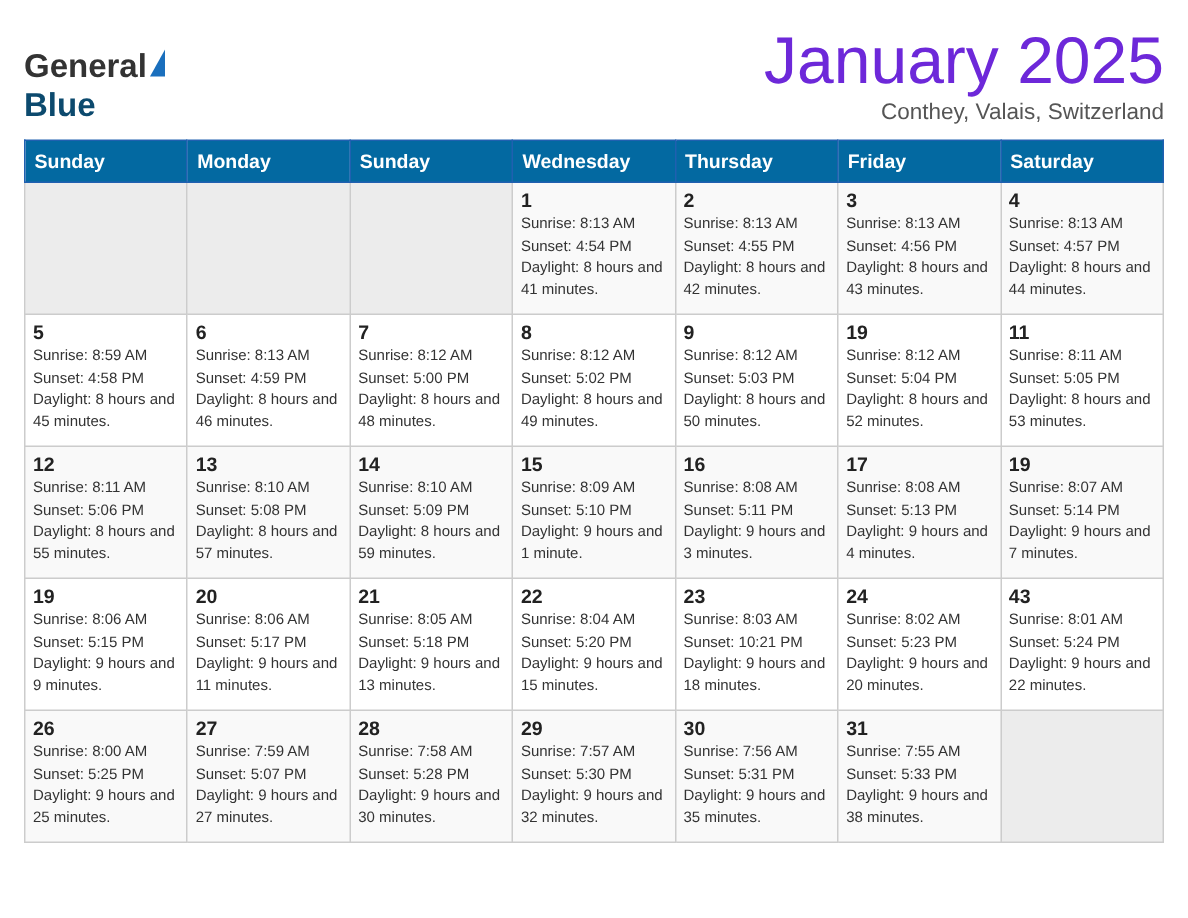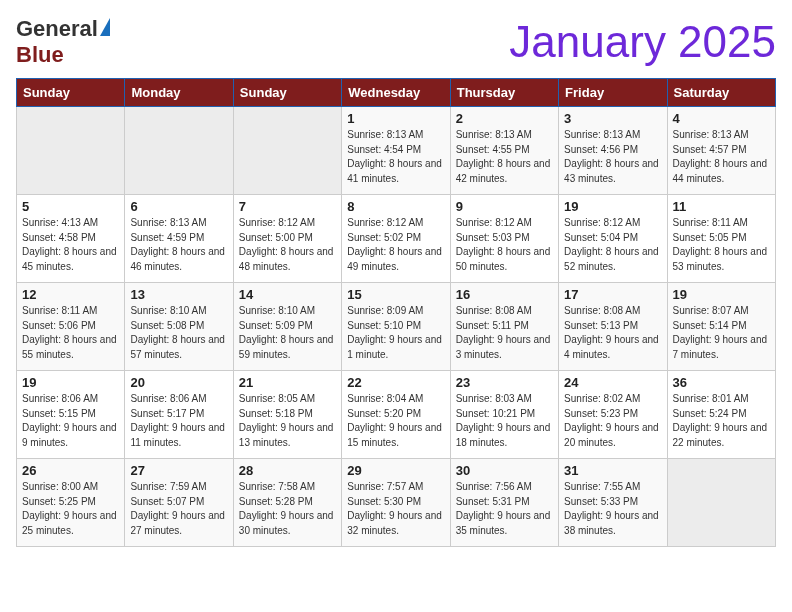--- a/index.html
+++ b/index.html
@@ -6,41 +6,41 @@
     body {
       font-family: Arial, Helvetica, sans-serif;
       background: #fff;
       width: 792px;
       min-height: 612px;
       padding: 16px;
     }
     .header {
       display: flex;
       justify-content: space-between;
-      align-items: center;
+      align-items: flex-end;
       margin-bottom: 10px;
     }
     .logo {
       display: flex;
       flex-direction: column;
       align-items: flex-start;
     }
     .logo-text {
       display: flex;
       align-items: center;
     }
     .logo-general {
       font-size: 22px;
       font-weight: bold;
       color: #333;
     }
     .logo-blue {
       font-size: 22px;
       font-weight: bold;
-      color: #7f1d1d;
+      color: #0c4a6e;
     }
     .logo-triangle {
       width: 0;
       height: 0;
       border-left: 10px solid transparent;
       border-bottom: 18px solid #1a6fbd;
       margin-left: 2px;
       margin-top: -4px;
     }
     .title-block {
@@ -54,21 +54,21 @@
     .location {
       font-size: 15px;
       color: #555;
     }
     table {
       width: 100%;
       border-collapse: collapse;
       table-layout: fixed;
     }
     thead th {
-      background: #7f1d1d;
+      background: #0369a1;
       color: #fff;
       text-align: left;
       padding: 6px 6px;
       font-size: 13px;
       font-weight: bold;
       border: 1px solid #2060b0;
     }
     tbody td {
       border: 1px solid #ccc;
       vertical-align: top;
@@ -105,20 +105,21 @@
 <div class="header">
   <div class="logo">
     <div class="logo-text">
       <span class="logo-general">General</span>
       <span class="logo-triangle"></span>
     </div>
     <span class="logo-blue">Blue</span>
   </div>
   <div class="title-block">
     <div class="month-title">January 2025</div>
+    <div class="location">Conthey, Valais, Switzerland</div>
   </div>
 </div>
 
 <table>
   <thead>
     <tr>
     <th>Sunday</th>
         <th>Monday</th>
         <th>Sunday</th>
         <th>Wednesday</th>
@@ -153,21 +154,21 @@
         <td>
           <div class="day-number">4</div>
           <div class="day-info">Sunrise: 8:13 AM
 Sunset: 4:57 PM
 Daylight: 8 hours and 44 minutes.</div>
         </td>
       </tr>
       <tr>
         <td>
           <div class="day-number">5</div>
-          <div class="day-info">Sunrise: 4:13 AM
+          <div class="day-info">Sunrise: 8:59 AM
 Sunset: 4:58 PM
 Daylight: 8 hours and 45 minutes.</div>
         </td>
         <td>
           <div class="day-number">6</div>
           <div class="day-info">Sunrise: 8:13 AM
 Sunset: 4:59 PM
 Daylight: 8 hours and 46 minutes.</div>
         </td>
         <td>
@@ -276,21 +277,21 @@
 Sunset: 10:21 PM
 Daylight: 9 hours and 18 minutes.</div>
         </td>
         <td>
           <div class="day-number">24</div>
           <div class="day-info">Sunrise: 8:02 AM
 Sunset: 5:23 PM
 Daylight: 9 hours and 20 minutes.</div>
         </td>
         <td>
-          <div class="day-number">36</div>
+          <div class="day-number">43</div>
           <div class="day-info">Sunrise: 8:01 AM
 Sunset: 5:24 PM
 Daylight: 9 hours and 22 minutes.</div>
         </td>
       </tr>
       <tr>
         <td>
           <div class="day-number">26</div>
           <div class="day-info">Sunrise: 8:00 AM
 Sunset: 5:25 PM

